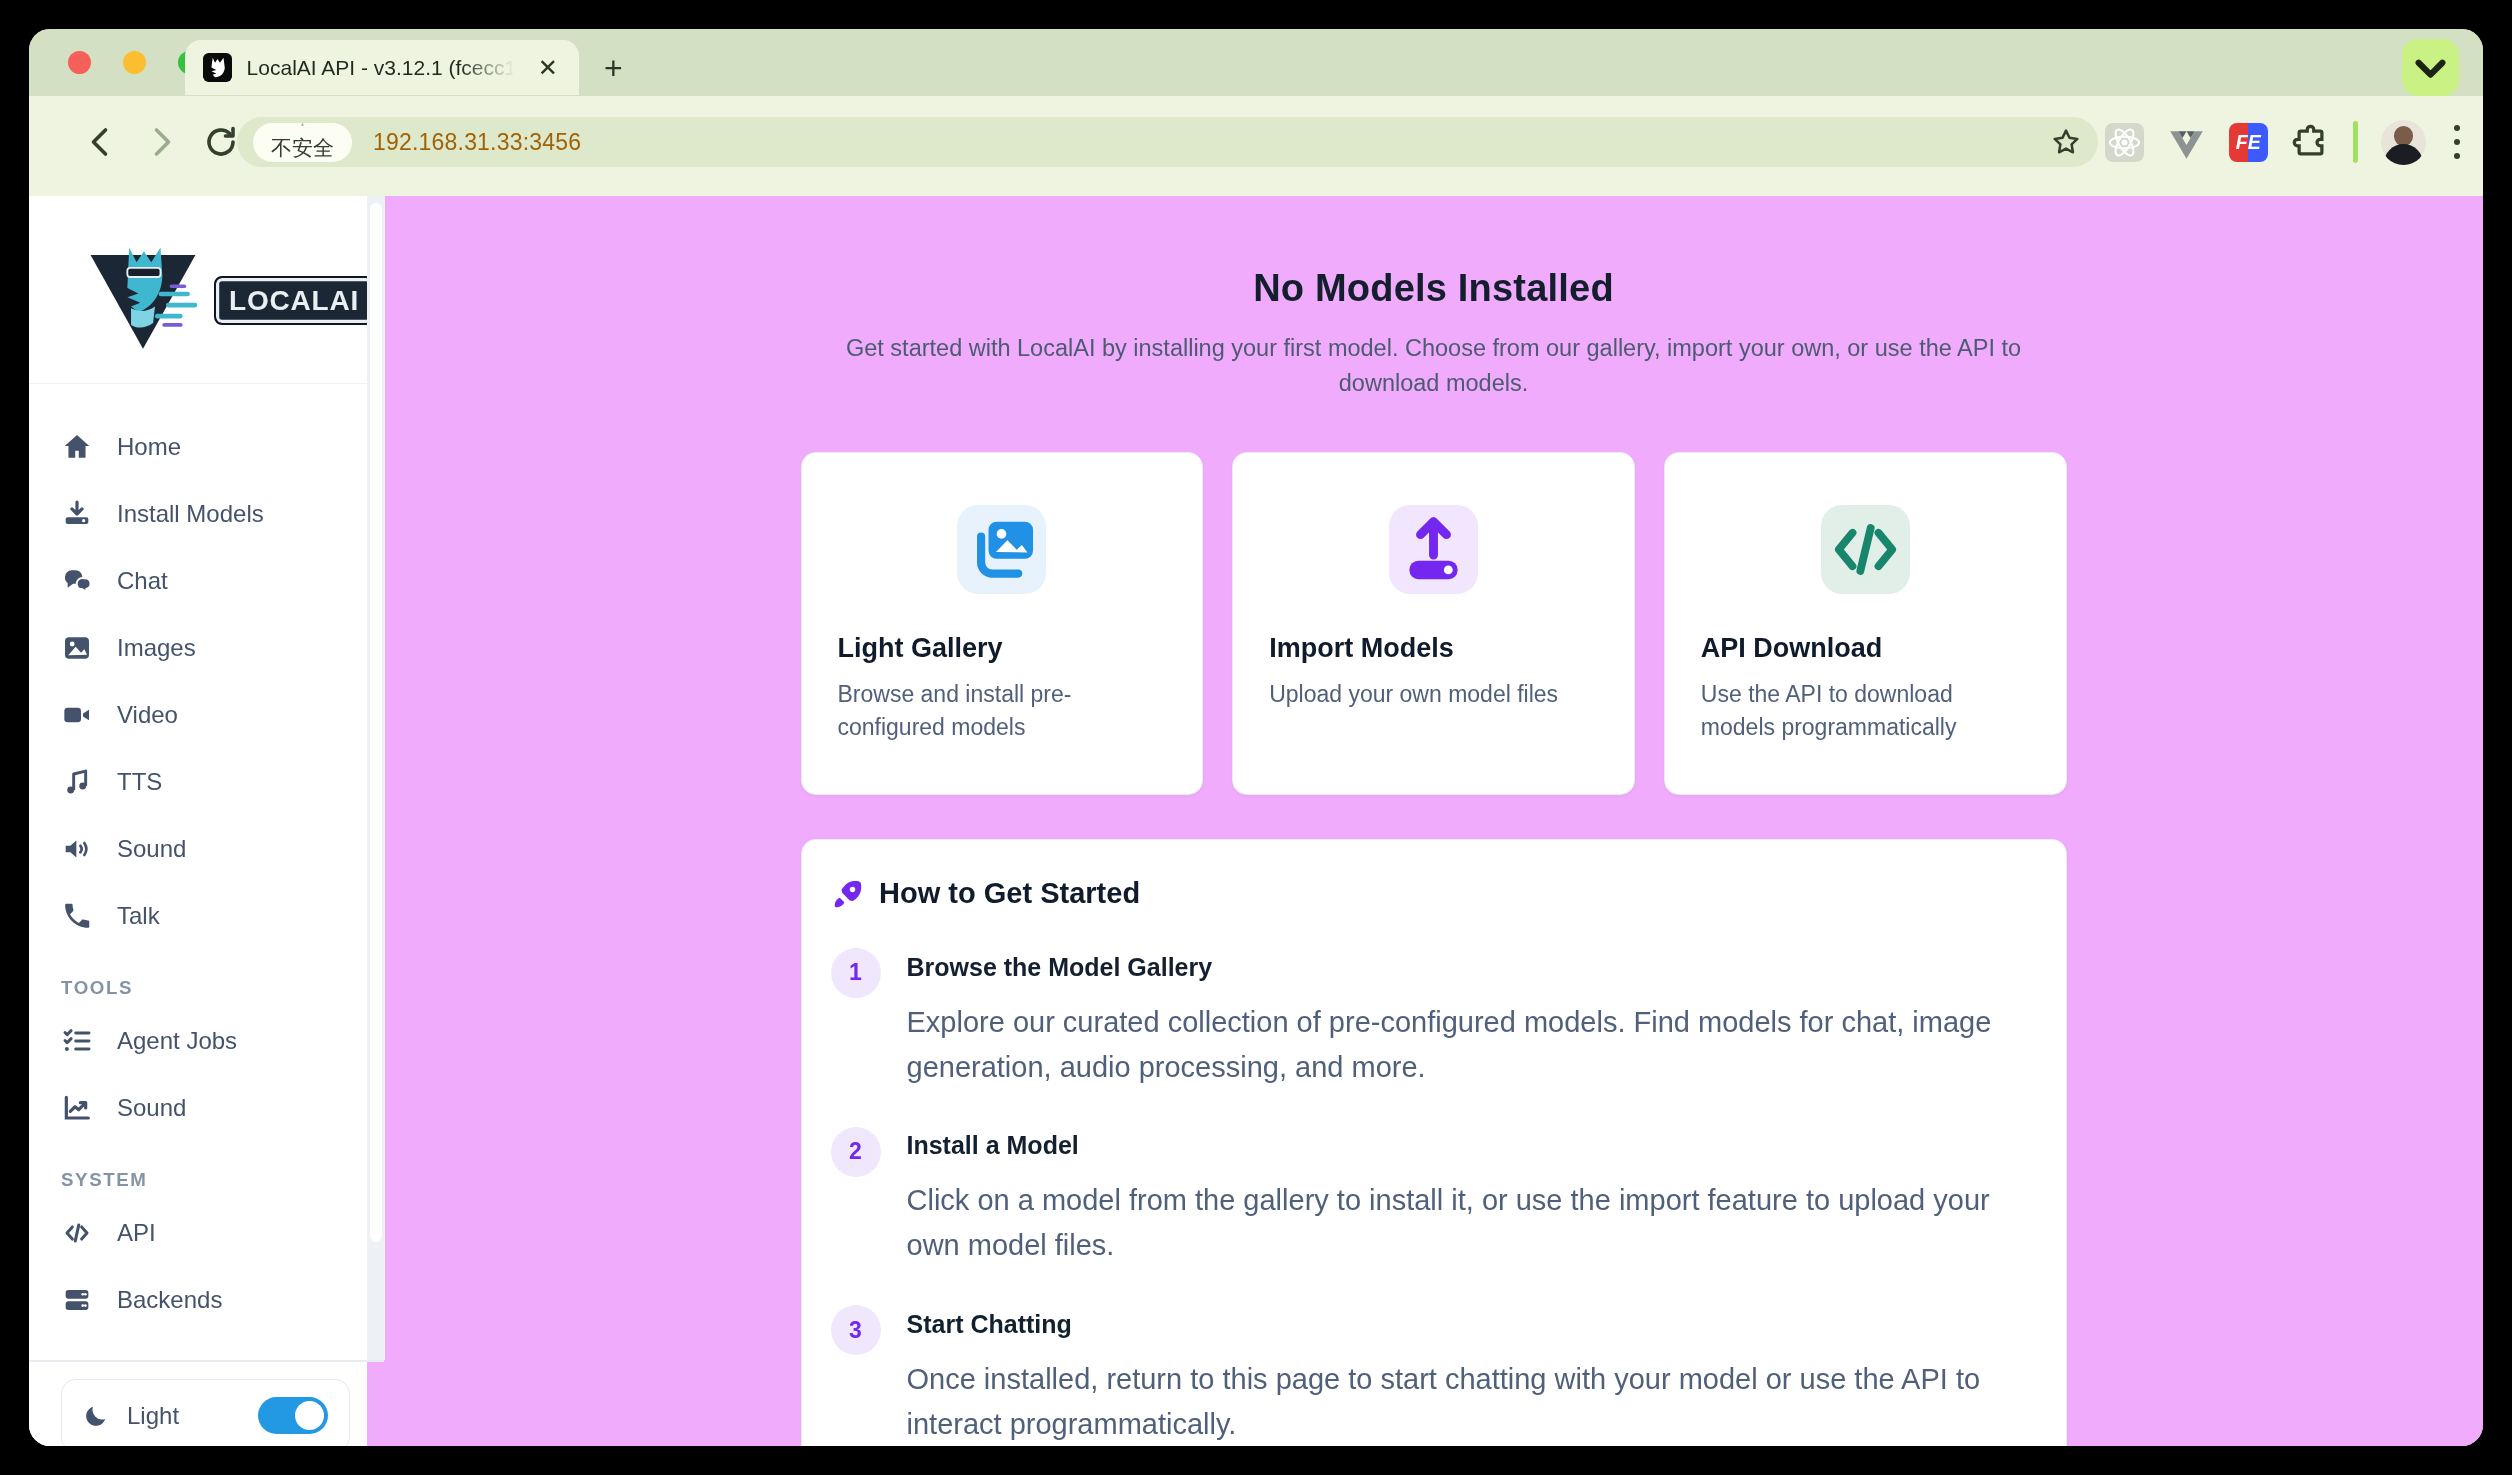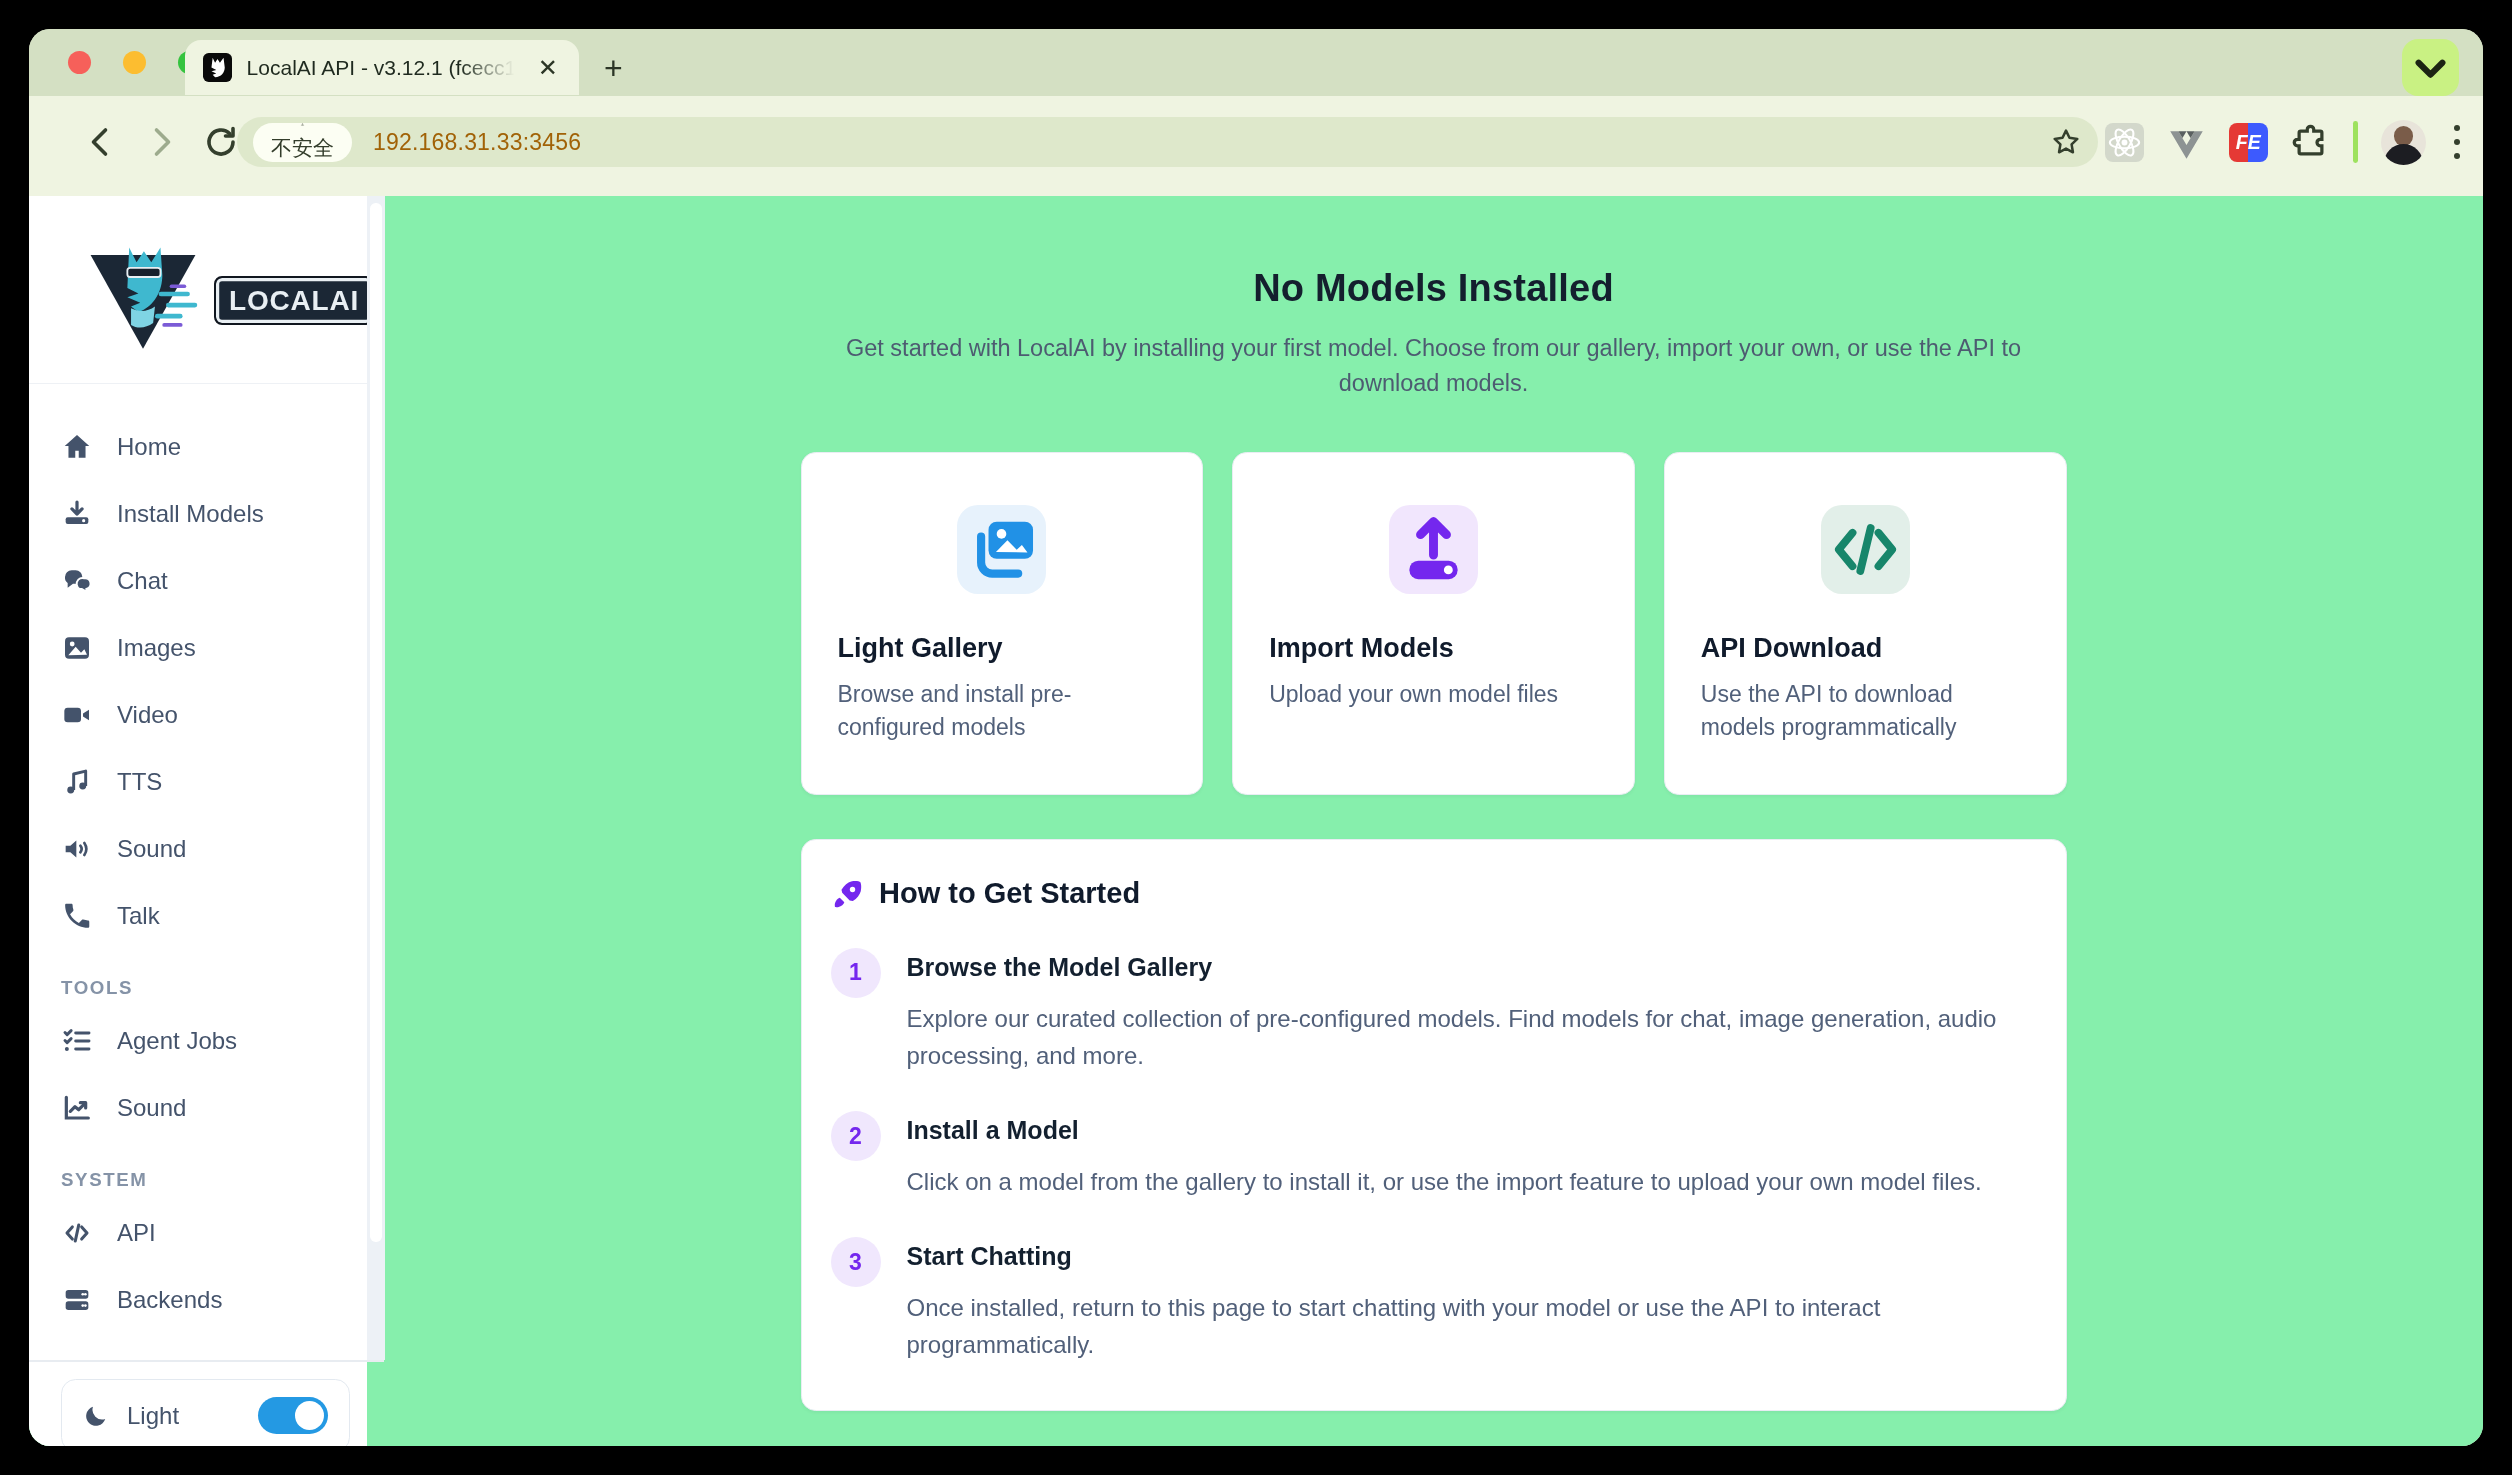--- a/index.html
+++ b/index.html
@@ -44,21 +44,21 @@
   .sep-line { width:4.9px; height:42px; border-radius:2.4px; background:#9ee25f; }
   .avatar { width:45px; height:45px; border-radius:50%; background:#e8e4da; overflow:hidden; position:relative; }
   .avatar::before { content:""; position:absolute; left:13px; top:6.5px; width:19.5px; height:19.5px;
     border-radius:50%; background:#7a5c49; }
   .avatar::after { content:""; position:absolute; left:3.2px; top:24px; width:39px; height:24px;
     border-radius:19.5px 19.5px 0 0; background:#1c1d22; }
   .kebab { display:flex; flex-direction:column; gap:7.3px; padding:4.9px; }
   .kebab i { width:6.5px; height:6.5px; border-radius:50%; background:#343f2d; }
 
   
-  .content { position:absolute; left:0; top:167px; right:0; bottom:0; background:#86efac; }
+  .content { position:absolute; left:0; top:167px; right:0; bottom:0; background:#f0abfc; }
 
   
   .sidebar { position:absolute; left:0; top:0; width:338px; bottom:0; background:#fff; }
   .logo-area { height:188px; border-bottom:1.6px solid #eef1f5; position:relative; }
   .logo-badge { position:absolute; left:185px; top:80px; background:#1b2735; border:2.4px solid #10161f;
     box-shadow:inset 0 0 0 3.2px #e9eff3; border-radius:8px; padding:6.5px 13px;
     color:#e9eff3; font-weight:800; font-size:28px; letter-spacing:0.8px; }
   .nav { padding:29px 0 0 32px; }
   .nav-item { display:flex; align-items:center; gap:24px; height:67px; cursor:pointer; }
   .nav-item .nicon { width:32px; height:32px; color:#44536b; flex:0 0 auto; }
@@ -97,21 +97,21 @@
   .guide { margin-top:44px; background:#fff; border:1.6px solid #e9edf3; border-radius:14.6px;
     padding:37px 45px 47px 29px; box-shadow:0 1.6px 3.2px rgba(16,24,40,.04); }
   .ghead { display:flex; align-items:center; gap:14.6px; }
   .ghead .rocket { width:34px; height:34px; color:#7427ee; }
   .ghead .gtitle { font-size:29px; font-weight:800; color:#101b2c; }
   .step { margin-top:37px; display:flex; }
   .stepnum { width:50px; height:50px; border-radius:50%; background:#f0e7fd; color:#7427ee;
     font-size:23px; font-weight:700; display:flex; align-items:center; justify-content:center; flex:0 0 auto; }
   .stepbody { margin-left:26px; padding-top:4.9px; }
   .stitle { font-size:25px; font-weight:700; color:#13202f; }
-  .sdesc { margin-top:18px; max-width:1104px; font-size:24px; line-height:1.55; color:#51607a; }
+  .sdesc { margin-top:18px; max-width:1104px; font-size:29px; line-height:1.55; color:#51607a; }
 
   svg { display:block; width:100%; height:100%; }
 </style>
 </head>
 <body>
 
 <div class="window">
 
   <div class="tabstrip">
     <div class="traffic">

